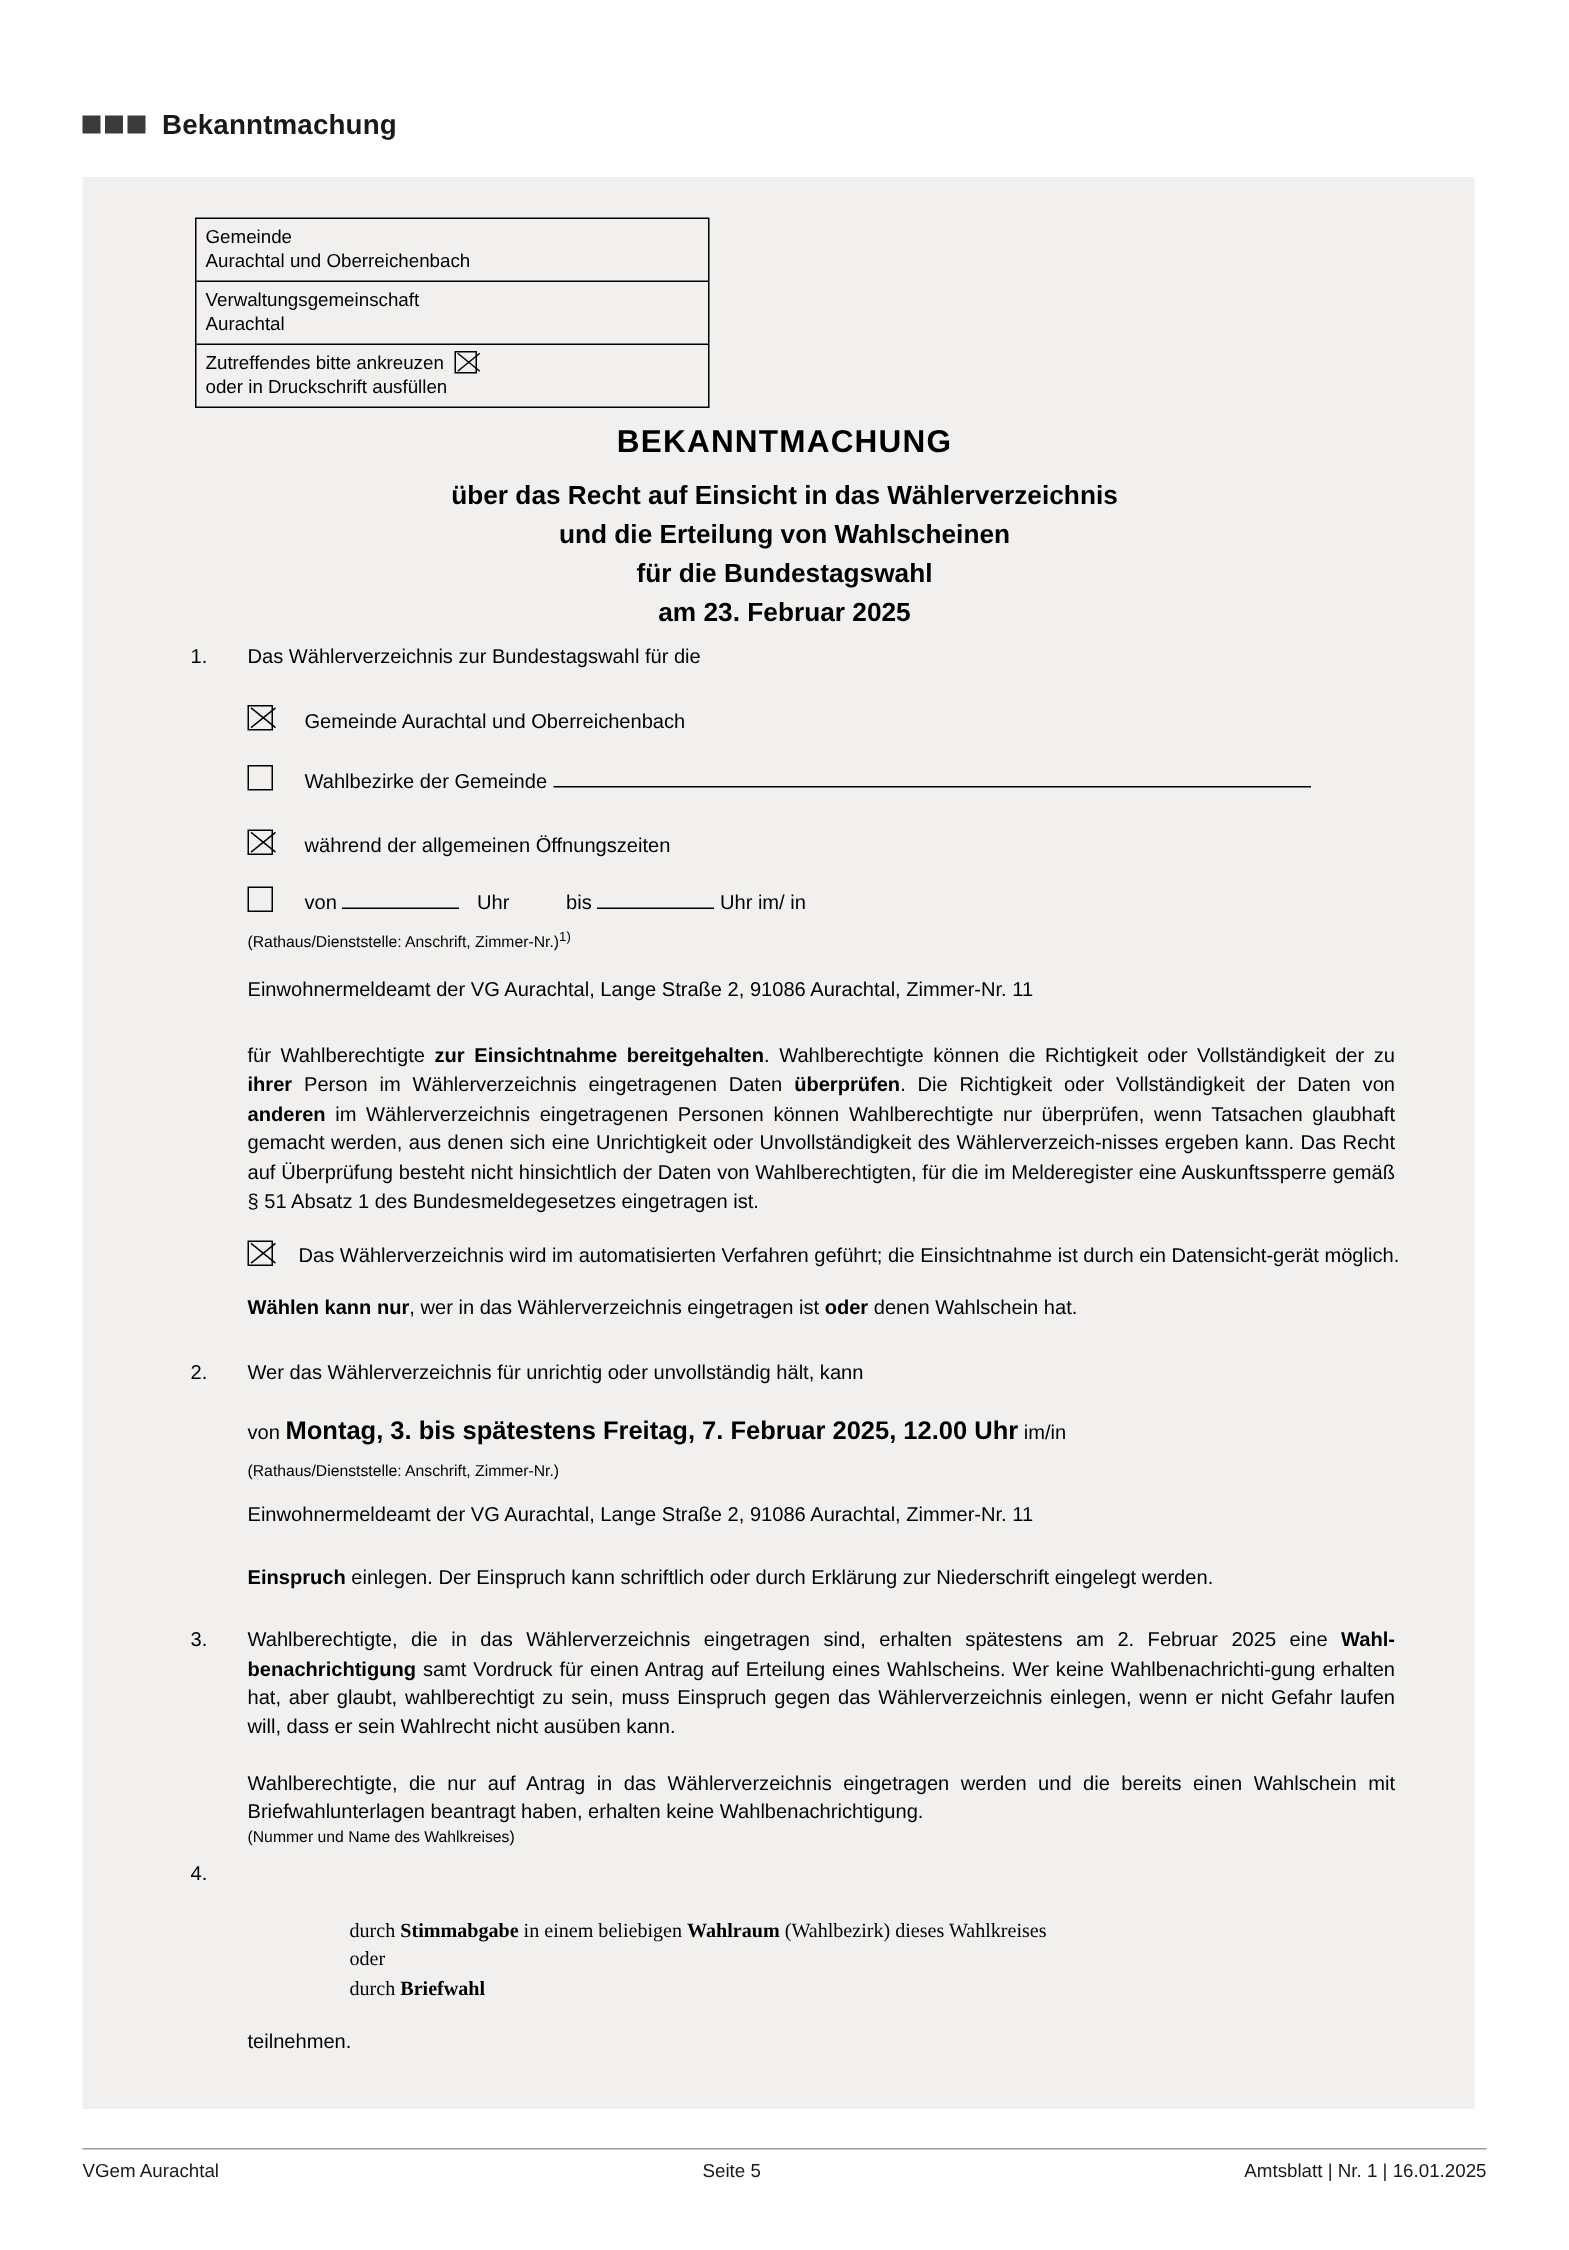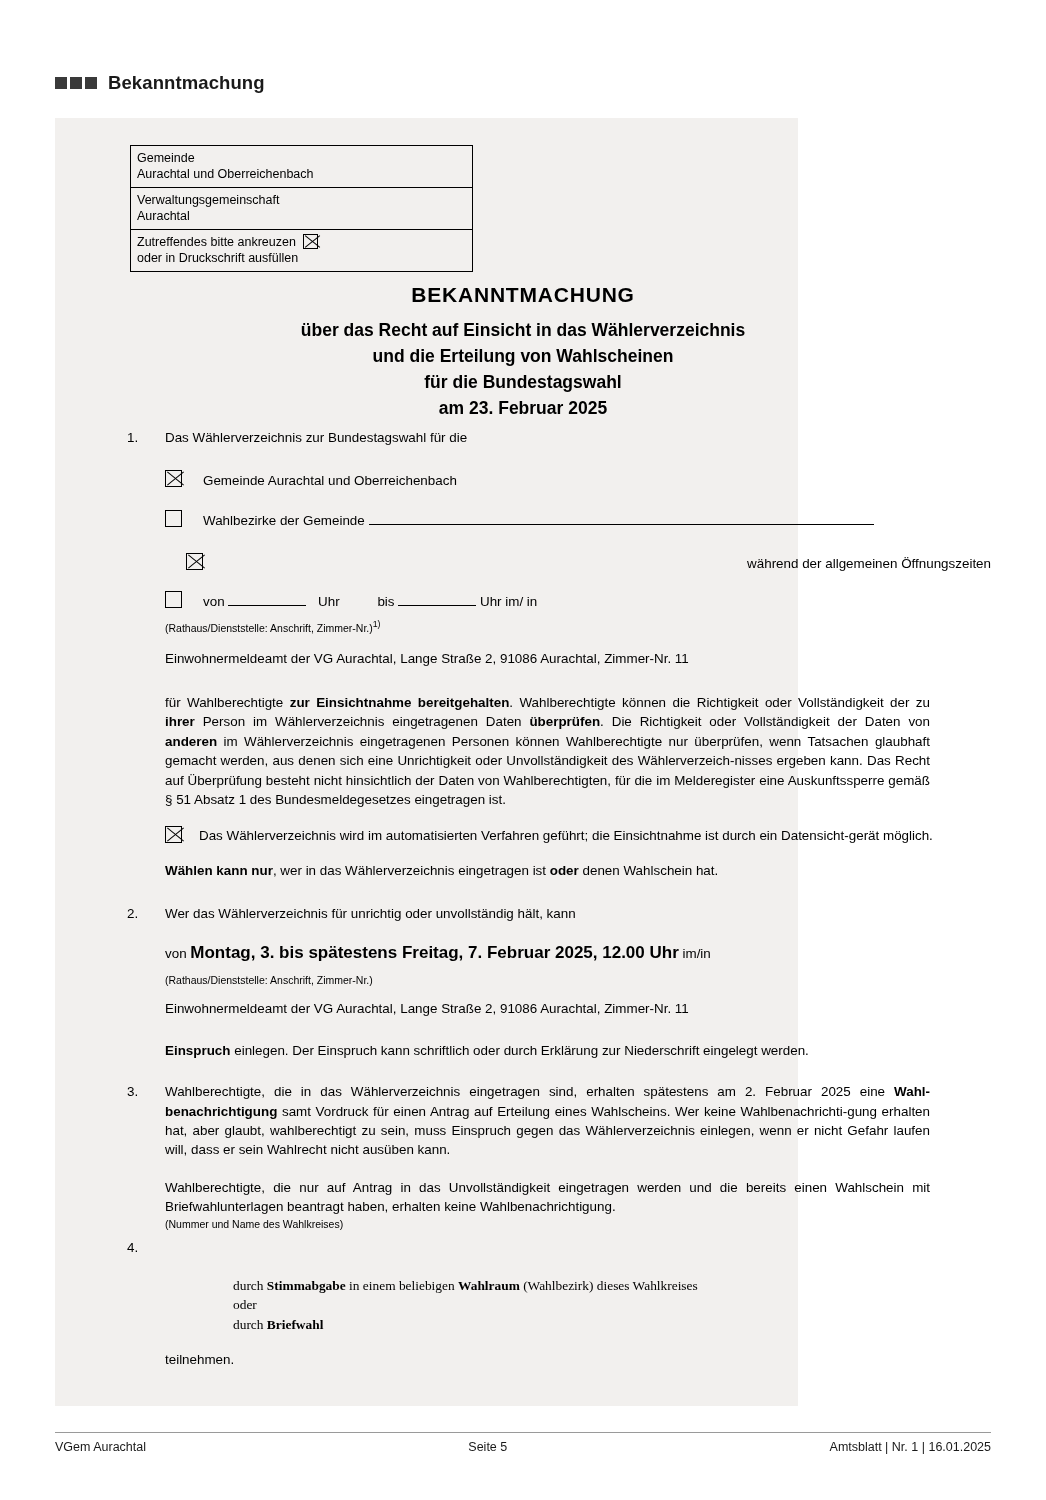--- a/index.html
+++ b/index.html
@@ -45,21 +45,21 @@
     font-size: 18.5px;
     font-weight: bold;
     letter-spacing: 0.1px;
     color: #1a1a1a;
   }
   
   .notice {
     position: absolute;
     left: 55px;
     top: 118px;
-    width: 743px;
+    width: 928px;
     height: 1288px;
     background: #f2f0ee;
     box-sizing: border-box;
   }
   .inner {
     position: absolute;
     left: 0;
     top: 0;
     width: 936px;
   }
@@ -297,21 +297,21 @@
 
         <div class="cb-line" style="margin-top:20px;">
           <span class="cb-box-col"><span class="chk"></span></span>
           <span class="cb-text">
             <span>Wahlbezirke der Gemeinde</span>
             <span class="ruleline" style="width:505px;"></span>
           </span>
         </div>
 
 
-        <div class="cb-line" style="margin-top:22px;text-align:right;">
+        <div class="cb-line" style="margin-top:22px;">
           <span class="cb-box-col"><span class="chk x"></span></span>
           <span class="cb-text">während der allgemeinen Öffnungszeiten</span>
         </div>
 
         <div class="cb-line" style="margin-top:18px;">
           <span class="cb-box-col"><span class="chk"></span></span>
           <span class="cb-text">
             <span>von</span>
             <span class="ruleline" style="width:78px;"></span>
             <span style="margin-left:8px;">Uhr</span>
@@ -359,21 +359,21 @@
           <b>Einspruch</b><span> einlegen. Der Einspruch kann schriftlich oder durch Erklärung zur Niederschrift eingelegt werden.</span>
         </div>
 
         <div class="row" style="margin-top:22px;">
           <span class="num">3.</span>
           <div class="para" style="margin-top:0;">
             <span>Wahlberechtigte, die in das Wählerverzeichnis eingetragen sind, erhalten spätestens am 2. Februar 2025 eine </span><b>Wahl-benachrichtigung</b><span> samt Vordruck für einen Antrag auf Erteilung eines Wahlscheins. Wer keine Wahlbenachrichti-gung erhalten hat, aber glaubt, wahlberechtigt zu sein, muss Einspruch gegen das Wählerverzeichnis einlegen, wenn er nicht Gefahr laufen will, dass er sein Wahlrecht nicht ausüben kann.</span>
           </div>
         </div>
 
-        <div class="para" style="margin-top:18px;">Wahlberechtigte, die nur auf Antrag in das Unvollständigkeit eingetragen werden und die bereits einen Wahlschein mit Briefwahlunterlagen beantragt haben, erhalten keine Wahlbenachrichtigung.</div>
+        <div class="para" style="margin-top:18px;">Wahlberechtigte, die nur auf Antrag in das Wählerverzeichnis eingetragen werden und die bereits einen Wahlschein mit Briefwahlunterlagen beantragt haben, erhalten keine Wahlbenachrichtigung.</div>
 
         <div class="tiny center" style="margin-left:110px;width:765px;">(Nummer und Name des Wahlkreises)</div>
 
         <div class="row" style="height:20px;margin-top:6px;">
           <span class="num">4.</span>
         </div>
 
         <div class="sub-ind" style="margin-top:18px;">
           <span>durch </span><b>Stimmabgabe</b><span> in einem beliebigen </span><b>Wahlraum</b><span> (Wahlbezirk) dieses Wahlkreises</span>
         </div>

